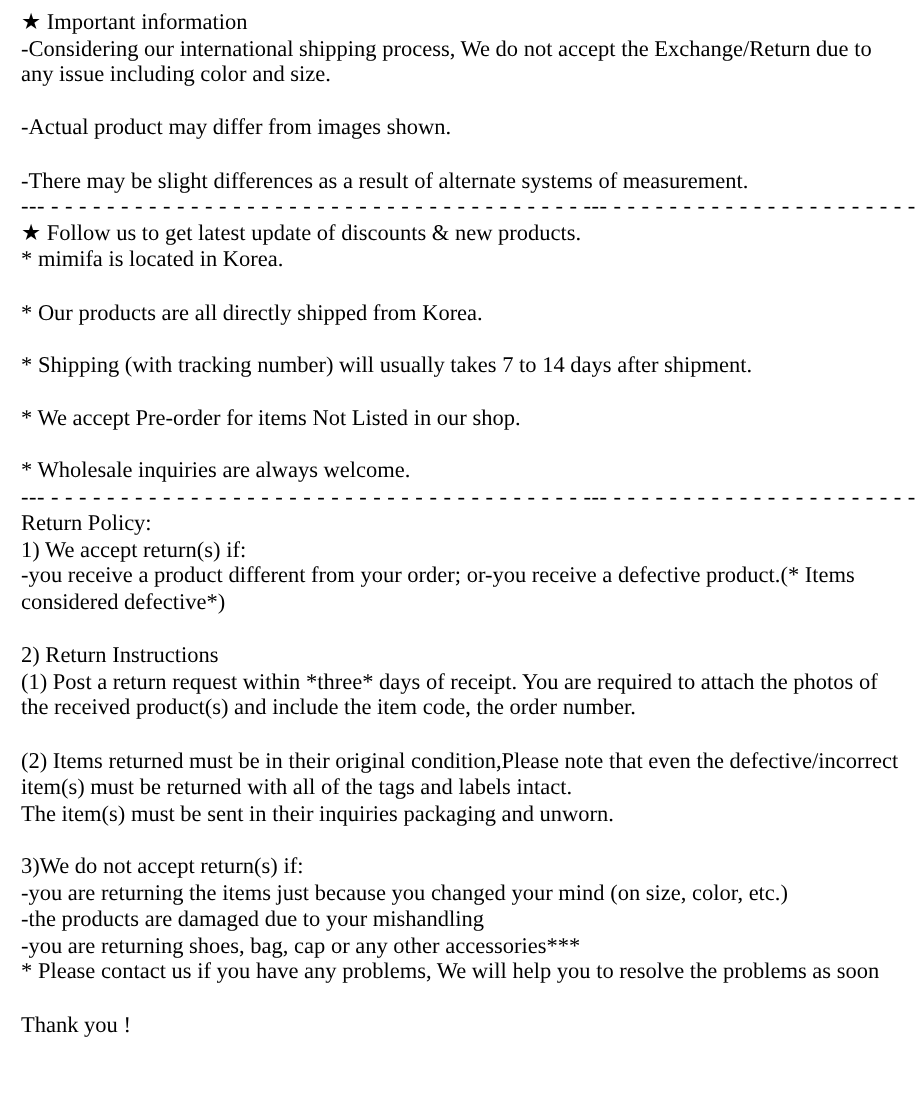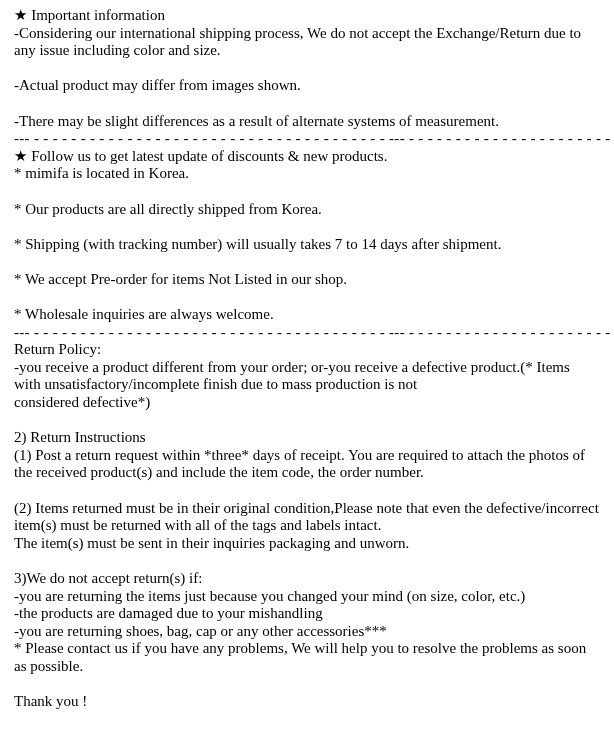--- a/index.html
+++ b/index.html
@@ -53,34 +53,33 @@
   <div class="line"></div>
   <div class="line">* Shipping (with tracking number) will usually takes 7 to 14 days after shipment.</div>
   <div class="line"></div>
   <div class="line">* We accept Pre-order for items Not Listed in our shop.</div>
   <div class="line"></div>
   <div class="line">* Wholesale inquiries are always welcome.</div>
 
   <div class="line sep">--- - - - - - - - - - - - - - - - - - - - - - - - - - - - - - - - - - - - - - - --- - - - - - - - - - - - - - - - - - - - - - - - - - -</div>
 
   <div class="line">Return Policy:</div>
+  <div class="line">1) We accept return(s) if:</div>
   <div class="line">-you receive a product different from your order; or-you receive a defective product.(* Items</div>
-  <div class="line">with unsatisfactory/incomplete finish due to mass production is not</div>
   <div class="line">considered defective*)</div>
   <div class="line"></div>
   <div class="line">2) Return Instructions</div>
   <div class="line">(1) Post a return request within *three* days of receipt. You are required to attach the photos of</div>
   <div class="line">the received product(s) and include the item code, the order number.</div>
   <div class="line"></div>
   <div class="line">(2) Items returned must be in their original condition,Please note that even the defective/incorrect</div>
   <div class="line">item(s) must be returned with all of the tags and labels intact.</div>
   <div class="line">The item(s) must be sent in their inquiries packaging and unworn.</div>
   <div class="line"></div>
   <div class="line">3)We do not accept return(s) if:</div>
   <div class="line">-you are returning the items just because you changed your mind (on size, color, etc.)</div>
   <div class="line">-the products are damaged due to your mishandling</div>
   <div class="line">-you are returning shoes, bag, cap or any other accessories***</div>
   <div class="line">* Please contact us if you have any problems, We will help you to resolve the problems as soon</div>
-  <div class="line">as possible.</div>
   <div class="line"></div>
   <div class="line">Thank you !</div>
 
 </div>
 
 </body></html>

